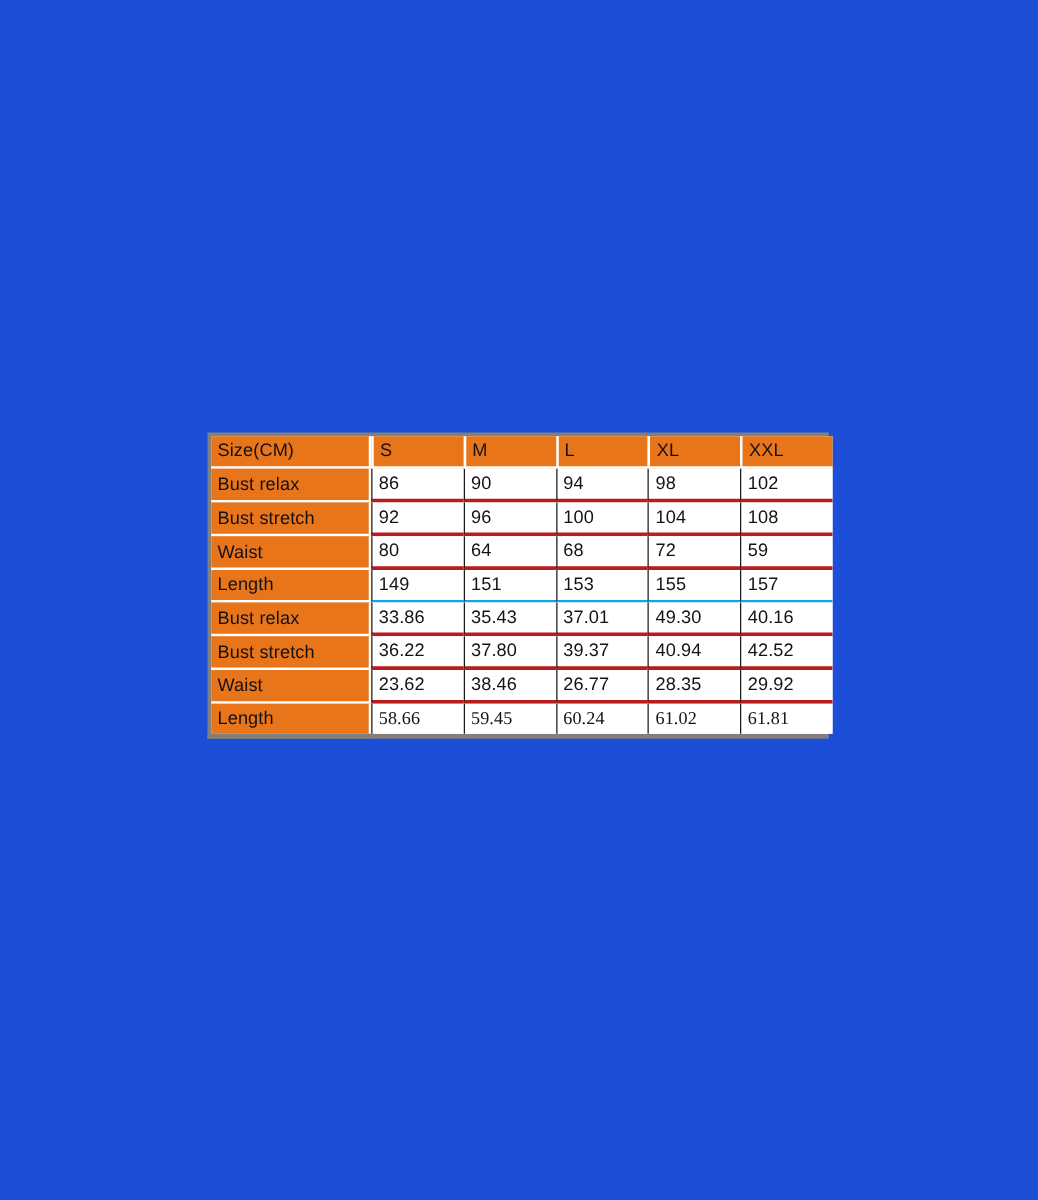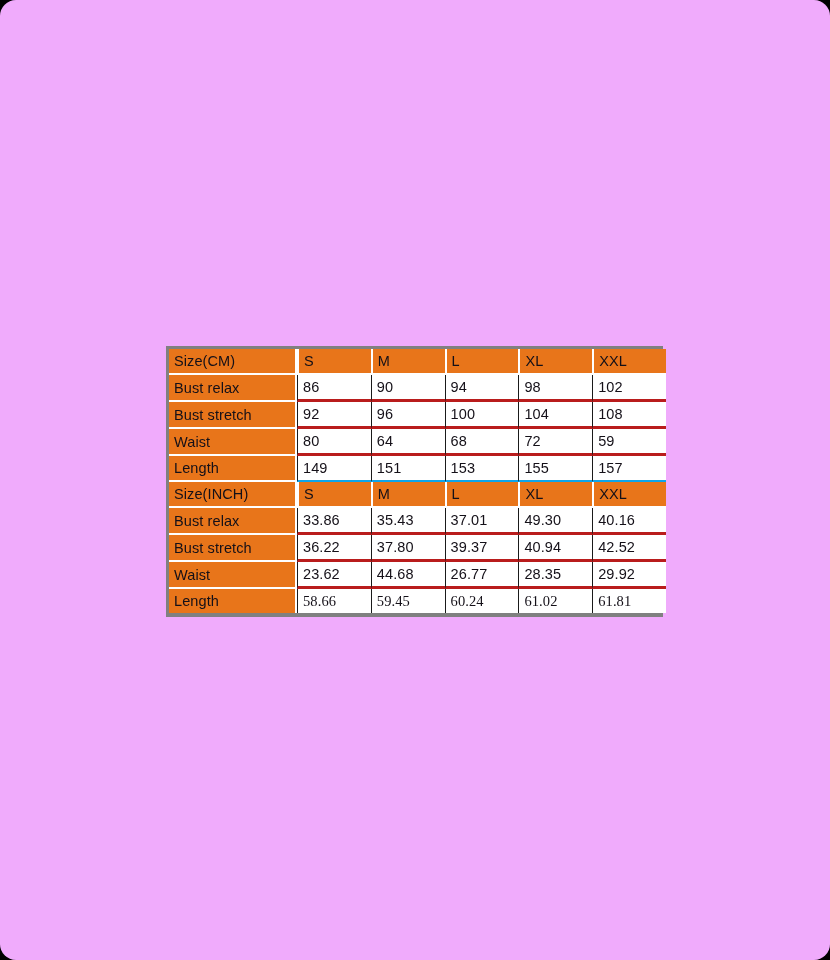--- a/index.html
+++ b/index.html
@@ -15,22 +15,21 @@
     overflow: hidden;
     font-family: "Liberation Sans", sans-serif;
   }
 
   
   #page {
     position: absolute;
     left: 0; top: 0;
     width: 830px;
     height: 960px;
-    background: #f0abfc;
-    border-radius: 16px;
+    background: #1d4ed8;
   }
 
   
   #chart-wrap {
     position: absolute;
     left: 166px;
     top: 346px;
     width: 497px;
     background: #808080;           
     padding: 3px 2px 4px 3px;
@@ -151,48 +150,40 @@
             <td class="data">59</td>
           </tr>
           <tr class="pre-hdr">
             <td class="label">Length</td>
             <td class="data">149</td>
             <td class="data">151</td>
             <td class="data">153</td>
             <td class="data">155</td>
             <td class="data">157</td>
           </tr>
-          <tr class="hdr">
-            <td class="label">Size(INCH)</td>
-            <td class="data">S</td>
-            <td class="data">M</td>
-            <td class="data">L</td>
-            <td class="data">XL</td>
-            <td class="data">XXL</td>
-          </tr>
           <tr>
             <td class="label">Bust relax</td>
             <td class="data">33.86</td>
             <td class="data">35.43</td>
             <td class="data">37.01</td>
             <td class="data">49.30</td>
             <td class="data">40.16</td>
           </tr>
           <tr>
             <td class="label">Bust stretch</td>
             <td class="data">36.22</td>
             <td class="data">37.80</td>
             <td class="data">39.37</td>
             <td class="data">40.94</td>
             <td class="data">42.52</td>
           </tr>
           <tr>
             <td class="label">Waist</td>
             <td class="data">23.62</td>
-            <td class="data">44.68</td>
+            <td class="data">38.46</td>
             <td class="data">26.77</td>
             <td class="data">28.35</td>
             <td class="data">29.92</td>
           </tr>
           <tr>
             <td class="label">Length</td>
             <td class="data">58.66</td>
             <td class="data">59.45</td>
             <td class="data">60.24</td>
             <td class="data">61.02</td>

